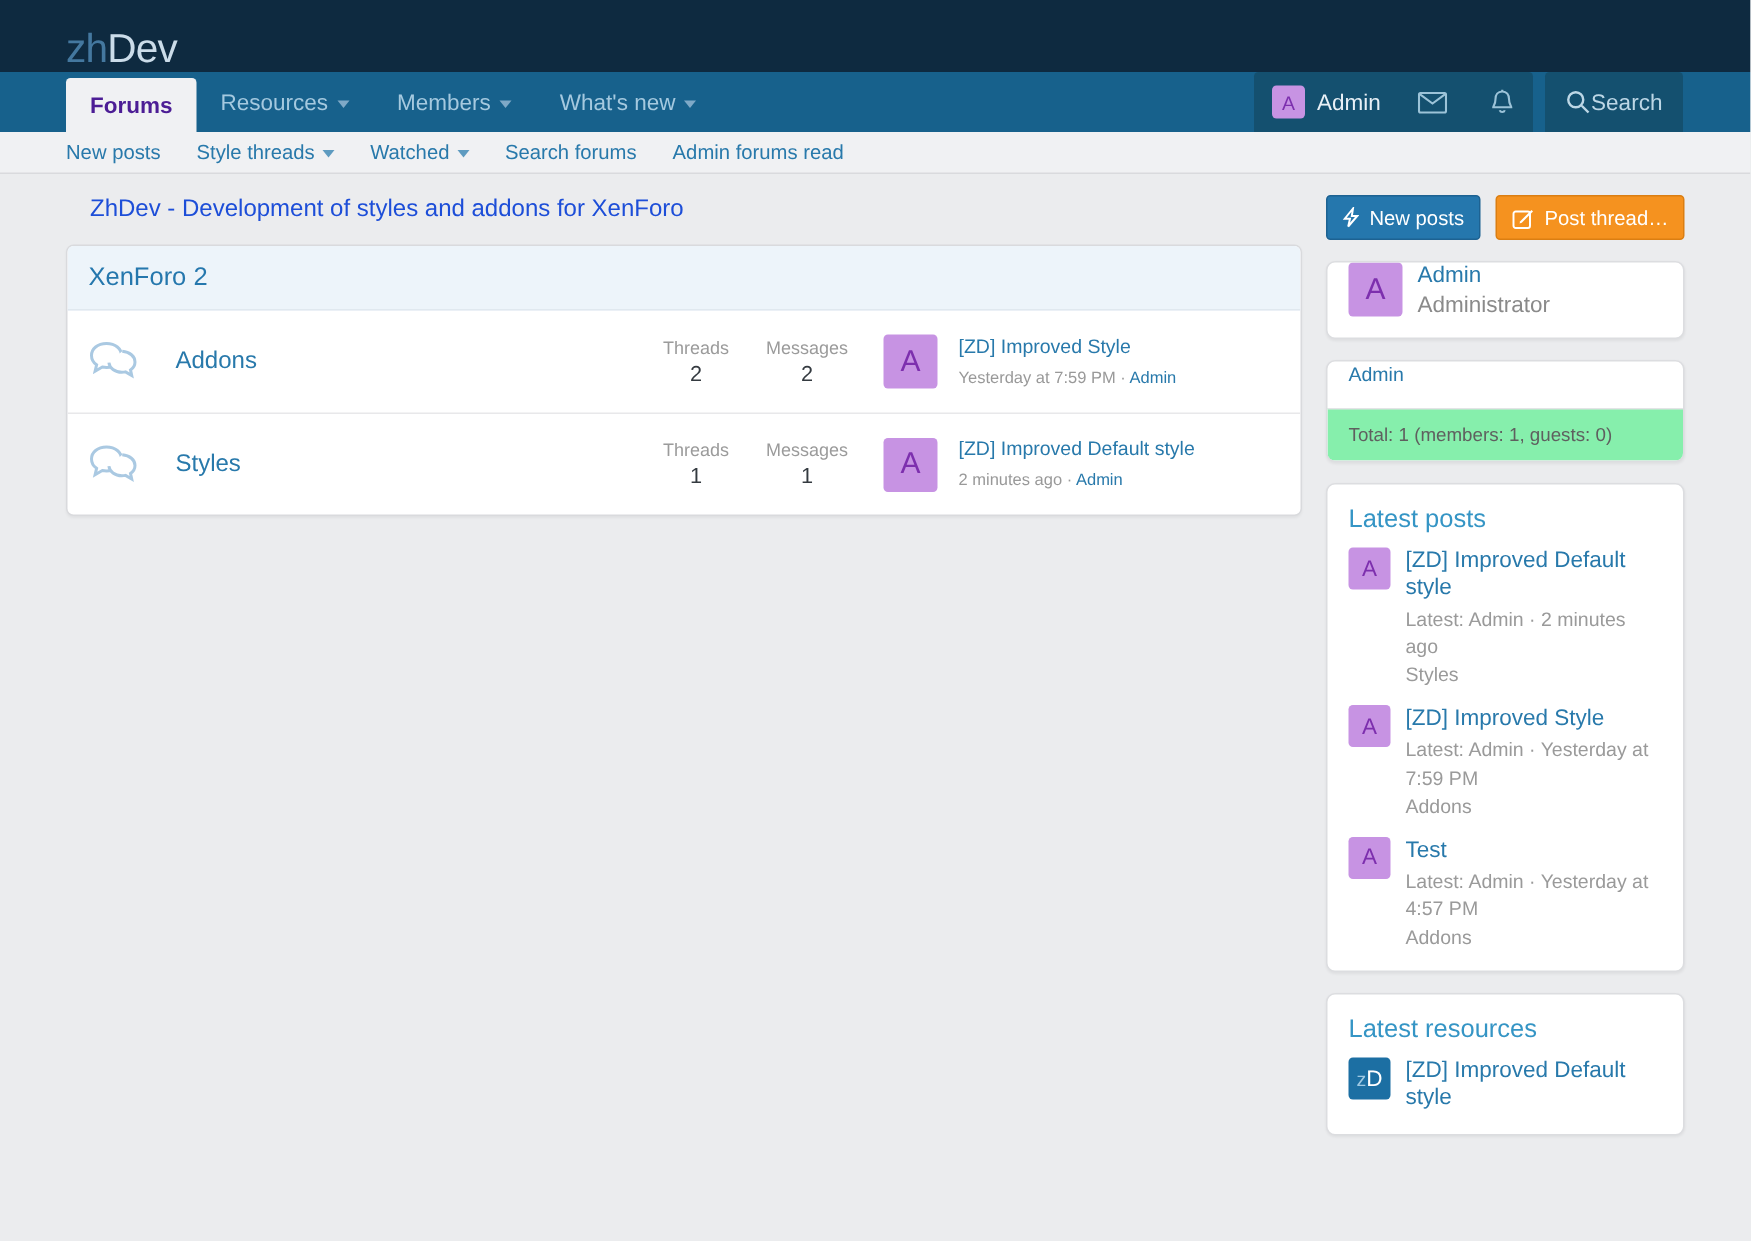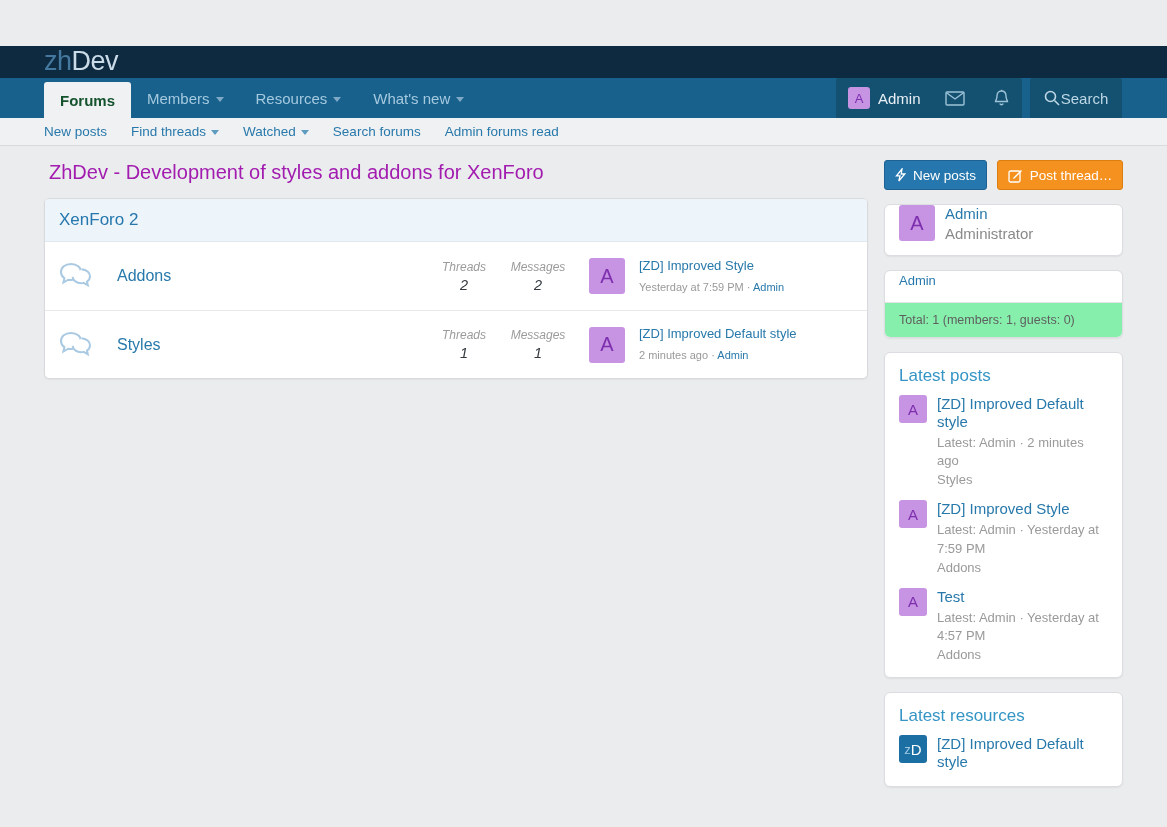--- a/index.html
+++ b/index.html
@@ -5,30 +5,30 @@
   * { box-sizing: border-box; margin: 0; padding: 0; }
   html,body { width:1167px; height:827px; overflow:hidden; }
   body {
     font-family: "Liberation Sans", sans-serif;
     background:#ebecee;
     color:#141414;
   }
   a { text-decoration:none; cursor:pointer; }
 
   
-  .topbar { height:32px; background:#0e2a40; display:flex; align-items:flex-start; padding:0 44px;margin-top:46px; }
+  .topbar { height:48px; background:#0e2a40; display:flex; align-items:flex-end; padding:0 44px; }
   .logo { font-size:27px; letter-spacing:-0.5px; }
   .logo .lz { color:#44789f; }
   .logo .ld { color:#cbdce9; }
 
   
   .navbar { height:40px; background:#17618c; display:flex; align-items:stretch; padding:0 0 0 44px; }
   .tabs { display:flex; align-items:flex-end; }
   .tab { display:flex; align-items:center; gap:6px; padding:0 16px; height:40px; color:#a5c9df; font-size:15px; }
-  .tab.active { height:36px; background:#f0f1f3; color:#14532d; font-weight:bold; border-radius:3px 3px 0 0; }
+  .tab.active { height:36px; background:#f0f1f3; color:#4c1d95; font-weight:bold; border-radius:3px 3px 0 0; }
   .caret { width:0; height:0; border-left:4px solid transparent; border-right:4px solid transparent; border-top:5px solid #7fa9c7; margin-top:2px; }
   .nav-right { margin-left:auto; display:flex; align-items:stretch; padding-right:45px; }
   .userbox { width:186px; background:#14506f; display:flex; align-items:center; padding:0 12px; border-radius:3px 3px 0 0; }
   .avatar { display:flex; align-items:center; justify-content:center; background:#c793e3; color:#7d2fae; border-radius:3px; font-weight:400; }
   .avatar.sm { width:22px; height:22px; font-size:13px; }
   .uname { color:#e8f0f6; font-size:15px; margin-left:8px; }
   .navico { margin-left:auto; }
   .navico + .navico { margin-left:0; }
   .userbox svg { flex:0 0 auto; }
   .searchbox { width:92px; margin-left:8px; background:#14506f; display:flex; align-items:center; justify-content:center; gap:1px; color:#bdd7e6; font-size:15px; border-radius:3px 3px 0 0; }
@@ -36,31 +36,31 @@
   
   .subnav { height:28px; background:#f0f1f3; border-bottom:1px solid #d9dadd; display:flex; align-items:center; gap:24px; padding:0 44px; }
   .subnav a { color:#2879ab; font-size:13.5px; display:flex; align-items:center; gap:5px; }
   .subnav .caret { border-top-color:#5e9bc0; }
 
   
   .content { display:flex; gap:16px; padding:0 44px; }
   .main { flex:1; min-width:0; }
   .sidebar { width:239px; flex:0 0 239px; padding-top:14px; }
 
-  h1.page-title { font-size:20px; font-weight:400; color:#a21caf; margin:15px 5px 14px; }
+  h1.page-title { font-size:16px; font-weight:400; color:#1d4ed8; margin:15px 16px 14px; }
 
   
   .block { background:#fff; border:1px solid #d9dadd; border-radius:5px; overflow:hidden; box-shadow:0 1px 2px rgba(0,0,0,.05); }
   .block-header { background:#edf4fa; padding:11px 14px; border-bottom:1px solid #e0e8ef; }
   .block-header a { color:#2577ad; font-size:17px; }
   .forum-row { display:flex; align-items:center; padding:10px 14px; min-height:68px; }
   .forum-row + .forum-row { border-top:1px solid #e8e8ea; }
   .f-icon { width:40px; flex:0 0 40px; display:flex; align-items:center; }
   .f-name { flex:1; margin-left:18px; font-size:16px; color:#2879ab; }
-  .f-stat { width:74px; flex:0 0 74px; text-align:center;font-style:italic; }
+  .f-stat { width:74px; flex:0 0 74px; text-align:center; }
   .f-stat .lbl { color:#9b9b9b; font-size:12px; display:block; }
   .f-stat .num { color:#343a40; font-size:14.5px; display:block; margin-top:3px; }
   .f-av { width:36px; height:36px; font-size:20px; margin:0 14px 0 14px; flex:0 0 36px; }
   .f-last { width:214px; flex:0 0 214px; }
   .f-last .t { display:block; color:#2879ab; font-size:13px; margin-bottom:4px; }
   .f-last .m { color:#999; font-size:11px; }
   .f-last .m a { color:#2879ab; }
 
   
   .side-btns { display:flex; gap:10px; margin-bottom:14px; }
@@ -99,25 +99,25 @@
 <div class="topbar">
   <a class="logo"><span class="lz">zh</span><span class="ld">Dev</span></a>
 </div>
 
 <div class="navbar">
   <div class="tabs">
     <a class="tab active">
         <span>Forums</span>
       </a>
     <a class="tab">
+        <span>Resources</span>
+        <i class="caret"></i>
+      </a>
+    <a class="tab">
         <span>Members</span>
-        <i class="caret"></i>
-      </a>
-    <a class="tab">
-        <span>Resources</span>
         <i class="caret"></i>
       </a>
     <a class="tab">
         <span>What's new</span>
         <i class="caret"></i>
       </a>
   </div>
   <div class="nav-right">
     <div class="userbox">
       <span class="avatar sm">A</span>
@@ -140,21 +140,21 @@
       <span>Search</span>
     </div>
   </div>
 </div>
 
 <div class="subnav">
   <a>
       <span>New posts</span>
     </a>
   <a>
-      <span>Find threads</span>
+      <span>Style threads</span>
       <i class="caret"></i>
     </a>
   <a>
       <span>Watched</span>
       <i class="caret"></i>
     </a>
   <a>
       <span>Search forums</span>
     </a>
   <a>

